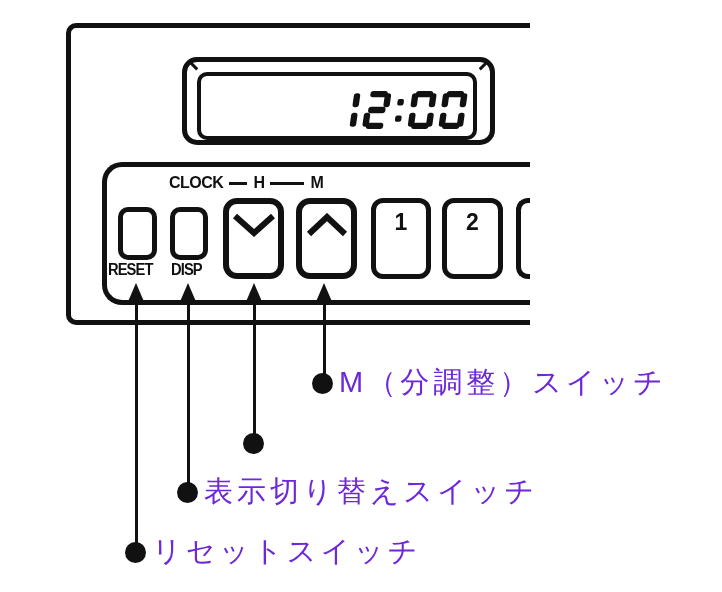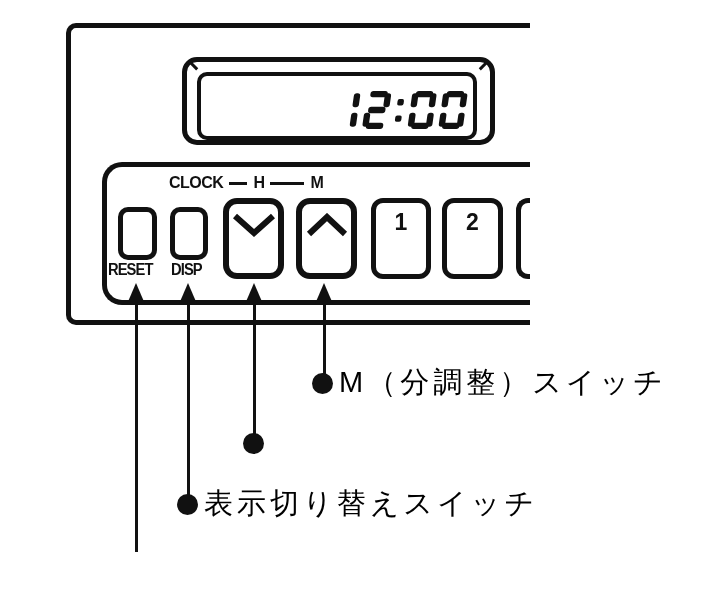--- a/index.html
+++ b/index.html
@@ -95,26 +95,26 @@
   
   .callout {
     height: 42px; display: flex; align-items: center;
     white-space: nowrap;
   }
   .bullet {
     width: 21px; height: 21px; border-radius: 50%;
     background: #111; flex: 0 0 auto; margin-right: 6px;
   }
   .callout .txt {
-    font-size: 29px; letter-spacing: 4px; color: #000000;
+    font-size: 29px; letter-spacing: 4px; color: #6d28d9;
     font-family: "Liberation Sans", sans-serif;
   }
   .co-m { left: 312px; top: 362px; }
   .co-h { left: 243px; top: 422px; }
-  .co-disp { left: 177px; top: 483px; }
+  .co-disp { left: 177px; top: 471px; }
   .co-reset { left: 125px; top: 531px; }
 </style>
 </head>
 <body>
 
 <div class="stage">
 
   <div class="abs outer-panel"></div>
 
   <div class="abs bezel"></div>
@@ -200,14 +200,18 @@
     <span class="bullet"></span>
     <span class="txt">M（分調整）スイッチ</span>
   </div>
   <div class="abs callout co-h">
     <span class="bullet"></span>
   </div>
   <div class="abs callout co-disp">
     <span class="bullet"></span>
     <span class="txt">表示切り替えスイッチ</span>
   </div>
+  <div class="abs callout co-reset">
+    <span class="bullet"></span>
+    <span class="txt">リセットスイッチ</span>
+  </div>
 
 </div>
 
 </body></html>

